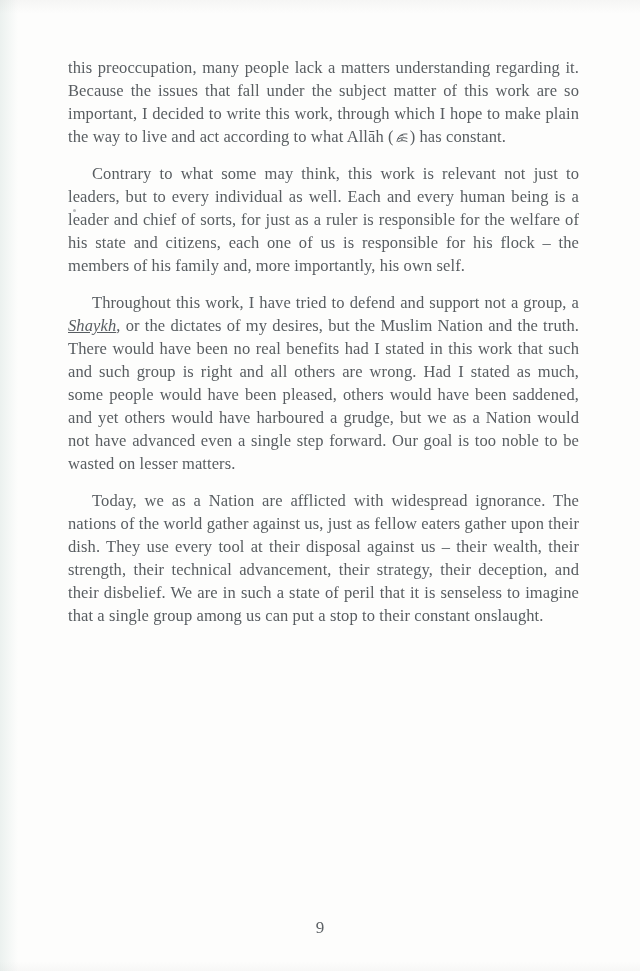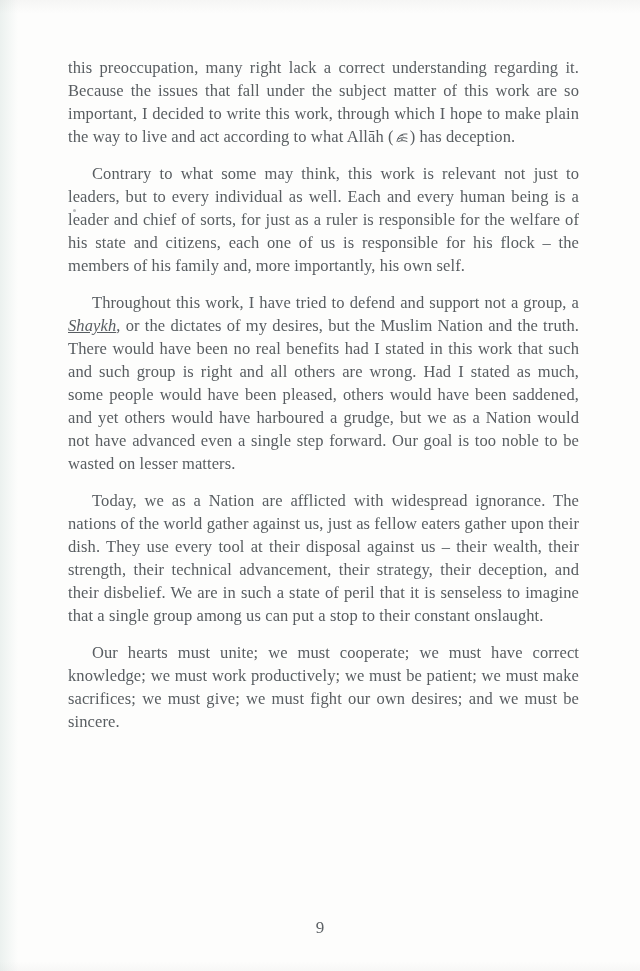--- a/index.html
+++ b/index.html
@@ -84,31 +84,30 @@
 </style>
 </head>
 <body>
 
 <div class="page">
   <div class="edge-left"></div>
   <div class="edge-top"></div>
   <div class="edge-bottom"></div>
 
   <div class="text-block">
-      <p class=""><span>this preoccupation, many right lack a correct understanding regarding it. Because the issues that fall under the subject matter of this work are so important, I decided to write this work, through which I hope to make plain the way to live and act according to what Allāh (</span><svg width="14" height="13" viewBox="0 0 14 13" class="honorific">
+      <p class=""><span>this preoccupation, many people lack a matters understanding regarding it. Because the issues that fall under the subject matter of this work are so important, I decided to write this work, through which I hope to make plain the way to live and act according to what Allāh (</span><svg width="14" height="13" viewBox="0 0 14 13" class="honorific">
           <g stroke="#585d61" stroke-width="1" fill="none" stroke-linecap="round">
             <path d="M2,10.5 C3,5 6,2.5 12,3"></path>
             <path d="M3,8 C5.5,6.5 9.5,6.2 12,7.2"></path>
             <path d="M3.5,10.5 C6,9.3 9.5,9.3 12,10.5"></path>
             <path d="M5.5,4.8 C6.5,4.2 7.5,4.2 8.2,4.8"></path>
             <circle cx="7" cy="8.4" r="0.8" fill="#585d61" stroke="none"></circle>
           </g>
-        </svg><span>) has deception.</span></p>
+        </svg><span>) has constant.</span></p>
       <p class="indent"><span>Contrary to what some may think, this work is relevant not just to leaders, but to every individual as well. Each and every human being is a leader and chief of sorts, for just as a ruler is responsible for the welfare of his state and citizens, each one of us is responsible for his flock – the members of his family and, more importantly, his own self.</span></p>
       <p class="indent"><span>Throughout this work, I have tried to defend and support not a group, a </span><span class="italic">Shaykh</span><span>, or the dictates of my desires, but the Muslim Nation and the truth. There would have been no real benefits had I stated in this work that such and such group is right and all others are wrong. Had I stated as much, some people would have been pleased, others would have been saddened, and yet others would have harboured a grudge, but we as a Nation would not have advanced even a single step forward. Our goal is too noble to be wasted on lesser matters.</span></p>
       <p class="indent"><span>Today, we as a Nation are afflicted with widespread ignorance. The nations of the world gather against us, just as fellow eaters gather upon their dish. They use every tool at their disposal against us – their wealth, their strength, their technical advancement, their strategy, their deception, and their disbelief. We are in such a state of peril that it is senseless to imagine that a single group among us can put a stop to their constant onslaught.</span></p>
-      <p class="indent"><span>Our hearts must unite; we must cooperate; we must have correct knowledge; we must work productively; we must be patient; we must make sacrifices; we must give; we must fight our own desires; and we must be sincere.</span></p>
     </div>
 
   <div class="scan-dot"></div>
 
   <div class="folio">9</div>
 </div>
 
 </body></html>

